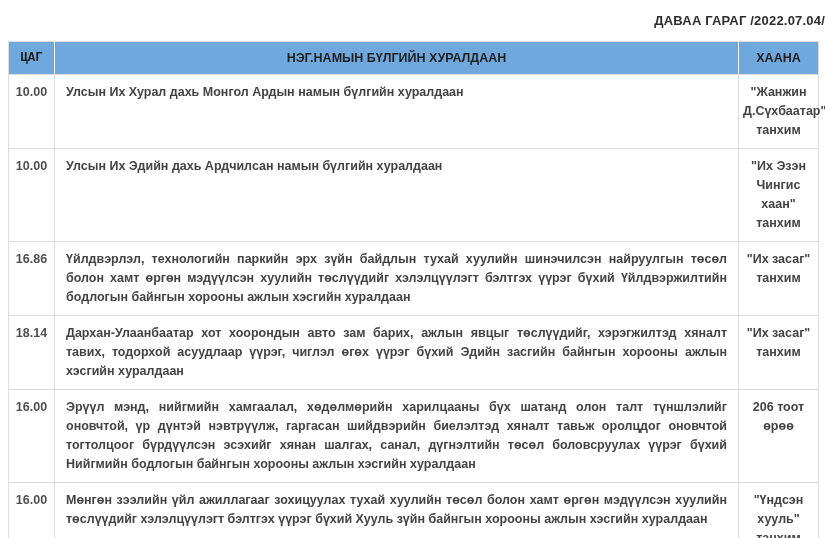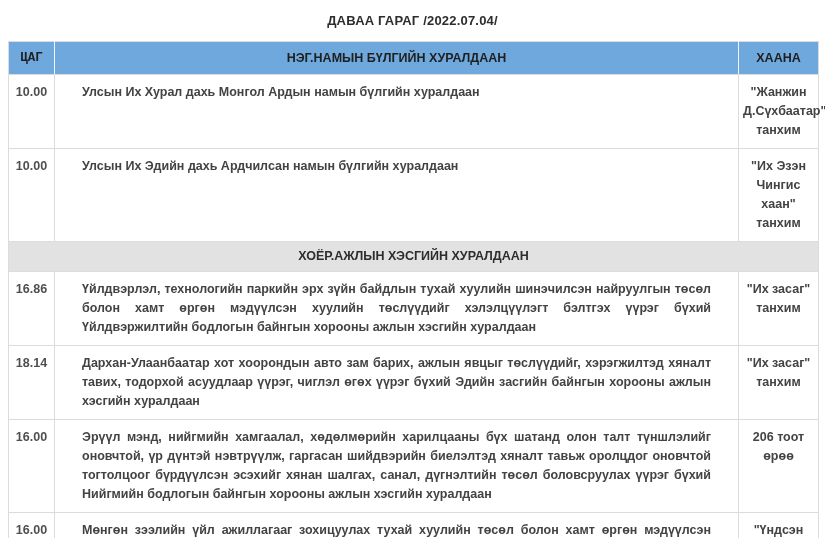--- a/index.html
+++ b/index.html
@@ -11,21 +11,21 @@
   }
   * { box-sizing: border-box; }
   html, body {
     margin: 0; padding: 0;
     width: 825px; height: 538px;
     background: #ffffff;
     overflow: hidden;
     font-family: "Liberation Sans", "DejaVu Sans", sans-serif;
   }
   .page-title {
-    text-align: center;
+    text-align: right;
     font-weight: bold;
     font-size: 13px;
     color: #2d2d2d;
     padding-top: 13px;
     letter-spacing: 0.2px;
   }
   table.schedule {
     border-collapse: collapse;
     table-layout: fixed;
     width: 810px;
@@ -56,21 +56,21 @@
     line-height: 19px;
     font-weight: bold;
   }
   td.time-cell {
     text-align: center;
     padding: 8px 2px;
     color: #4f4f4f;
   }
   td.description-cell {
     text-align: justify;
-    padding: 8px 27px;
+    padding: 8px 11px;
   }
   td.location-cell {
     text-align: center;
     padding: 8px 4px;
   }
   tr.section-row td {
     background: var(--section-bg);
     text-align: center;
     font-weight: bold;
     font-size: 12.5px;
@@ -101,23 +101,20 @@
       <tr>
         <td class="time-cell">10.00</td>
         <td class="description-cell">Улсын Их Хурал дахь Монгол Ардын намын бүлгийн хуралдаан</td>
         <td class="location-cell">"Жанжин Д.Сүхбаатар" танхим</td>
       </tr>
       <tr>
         <td class="time-cell">10.00</td>
         <td class="description-cell">Улсын Их Эдийн дахь Ардчилсан намын бүлгийн хуралдаан</td>
         <td class="location-cell">"Их Эзэн Чингис хаан" танхим</td>
       </tr>
-      <tr class="section-row">
-        <td colspan="3">ХОЁР.АЖЛЫН ХЭСГИЙН ХУРАЛДААН</td>
-      </tr>
       <tr>
         <td class="time-cell">16.86</td>
         <td class="description-cell">Үйлдвэрлэл, технологийн паркийн эрх зүйн байдлын тухай хуулийн шинэчилсэн найруулгын төсөл болон хамт өргөн мэдүүлсэн хуулийн төслүүдийг хэлэлцүүлэгт бэлтгэх үүрэг бүхий Үйлдвэржилтийн бодлогын байнгын хорооны ажлын хэсгийн хуралдаан</td>
         <td class="location-cell">"Их засаг" танхим</td>
       </tr>
       <tr>
         <td class="time-cell">18.14</td>
         <td class="description-cell">Дархан-Улаанбаатар хот хоорондын авто зам барих, ажлын явцыг төслүүдийг, хэрэгжилтэд хяналт тавих, тодорхой асуудлаар үүрэг, чиглэл өгөх үүрэг бүхий Эдийн засгийн байнгын хорооны ажлын хэсгийн хуралдаан</td>
         <td class="location-cell">"Их засаг" танхим</td>
       </tr>

